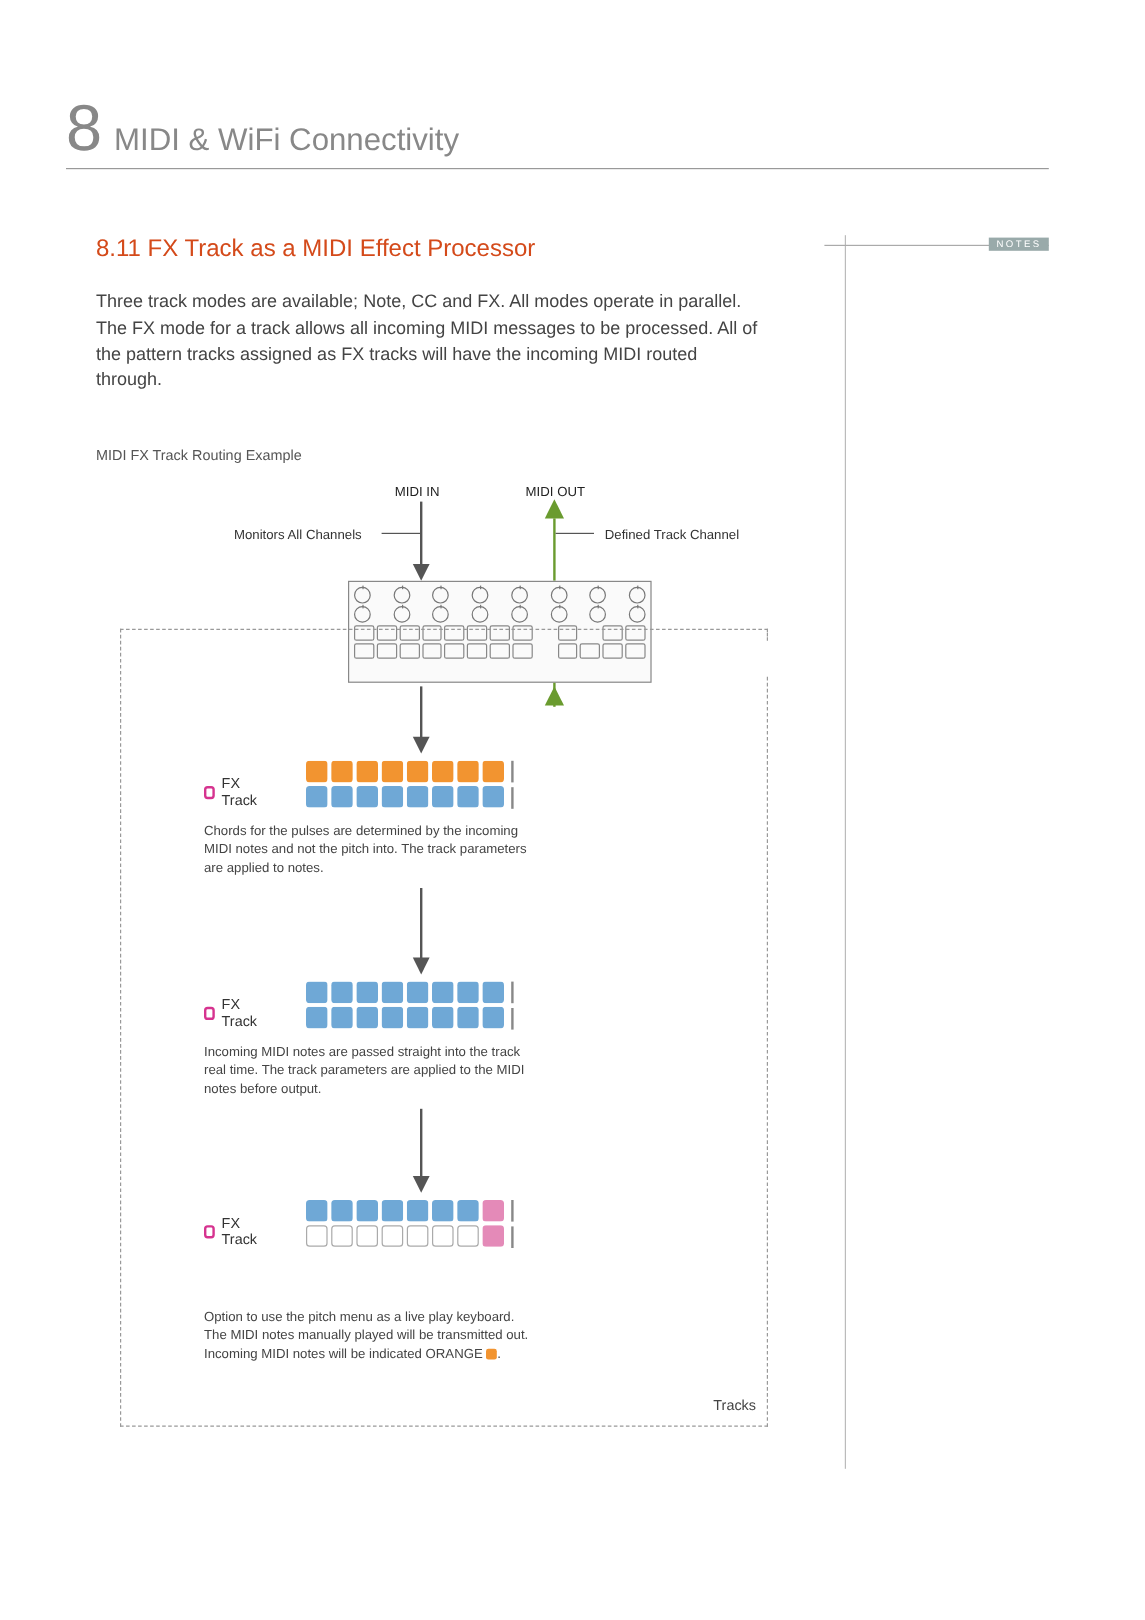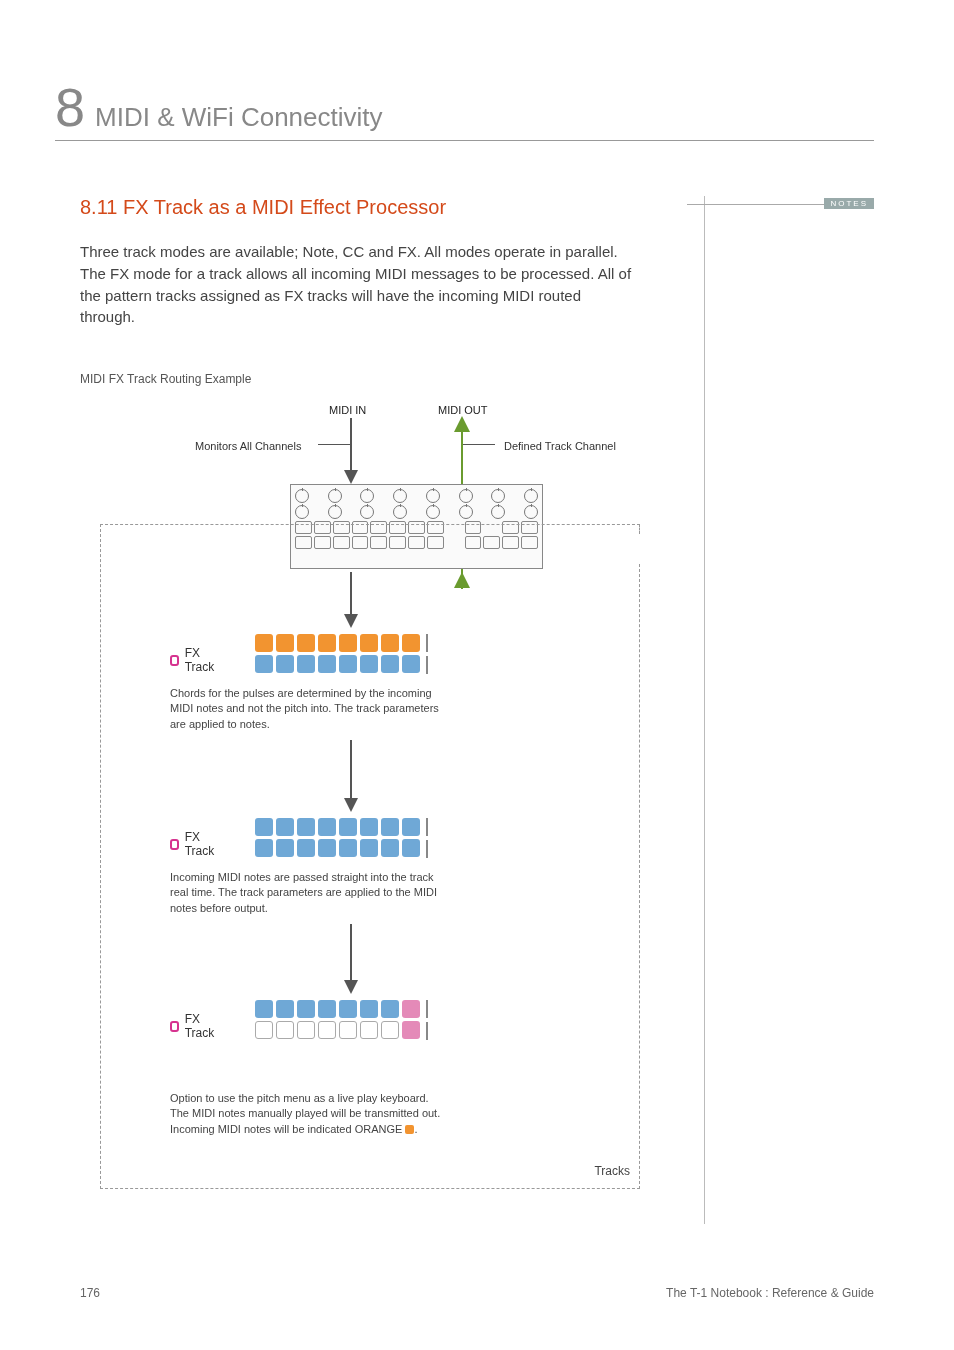--- a/index.html
+++ b/index.html
@@ -334,17 +334,13 @@
     </div>
 
     <div class="notes-col">
       <div class="notes-badge-wrap">
         <div class="notes-rule"></div>
         <div class="notes-badge">NOTES</div>
       </div>
     </div>
   </div>
 
-  <div class="footer">
-    <span>176</span>
-    <span>The T-1 Notebook : Reference &amp; Guide</span>
-  </div>
 </div>
 
 </body></html>

